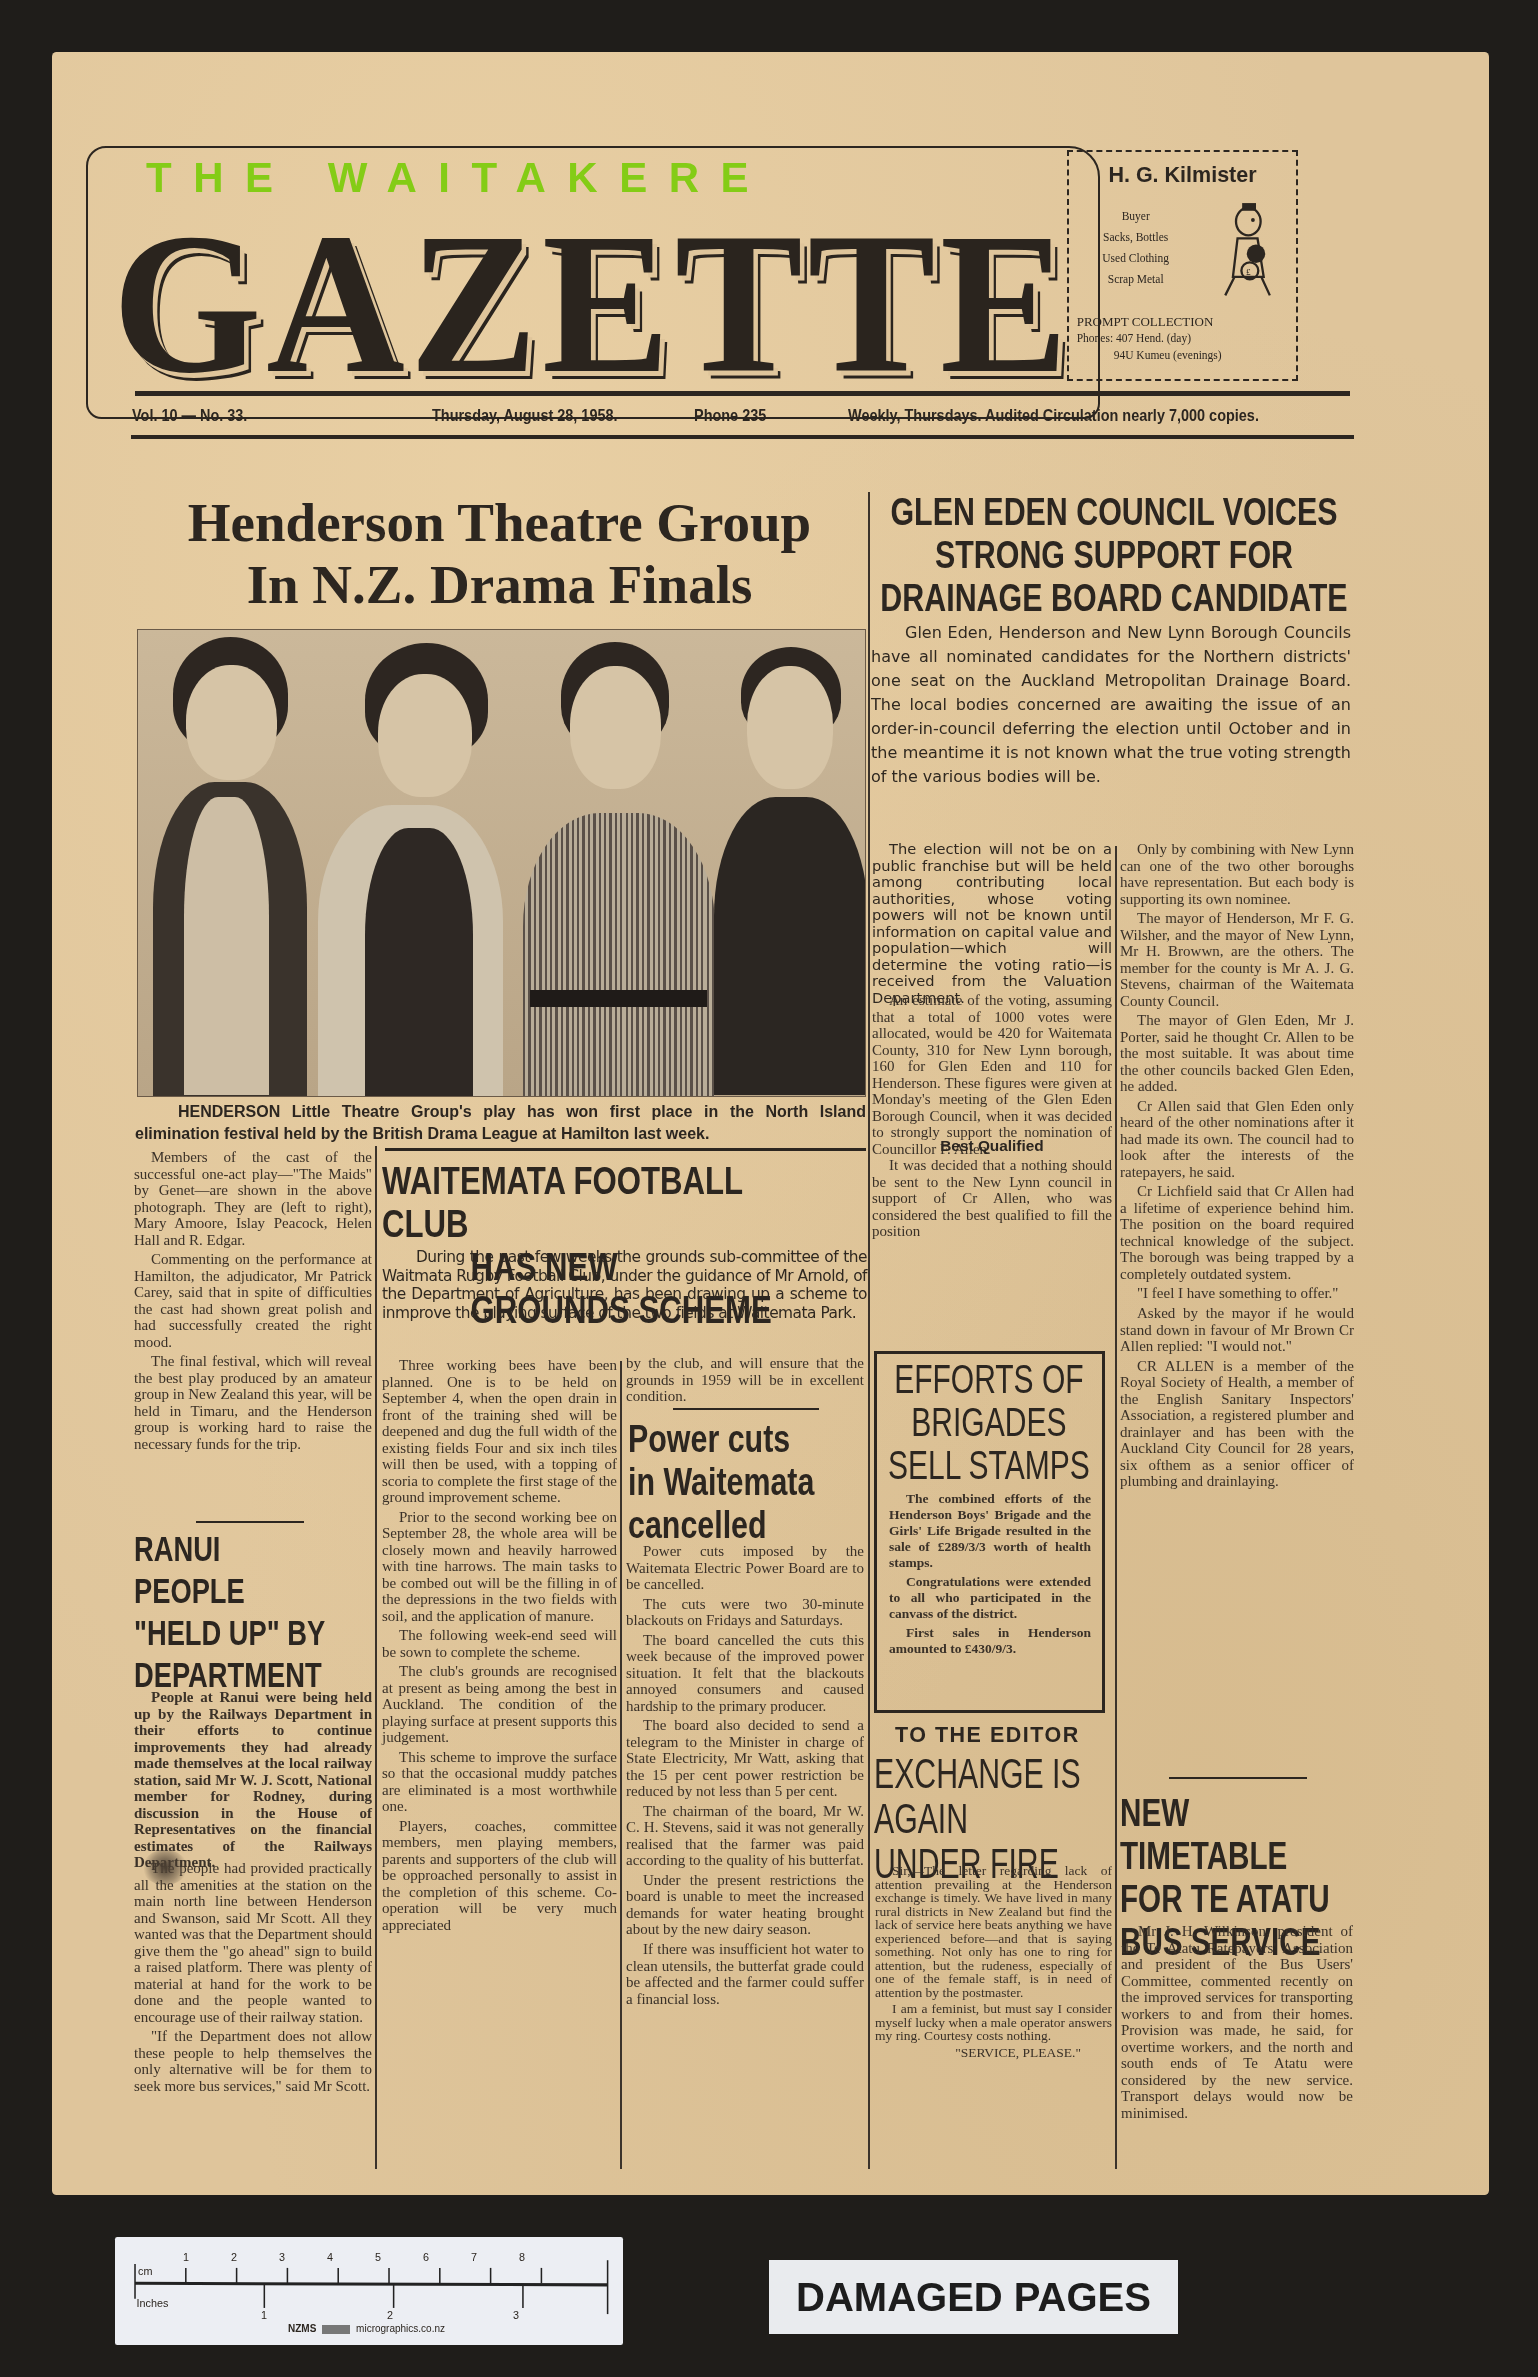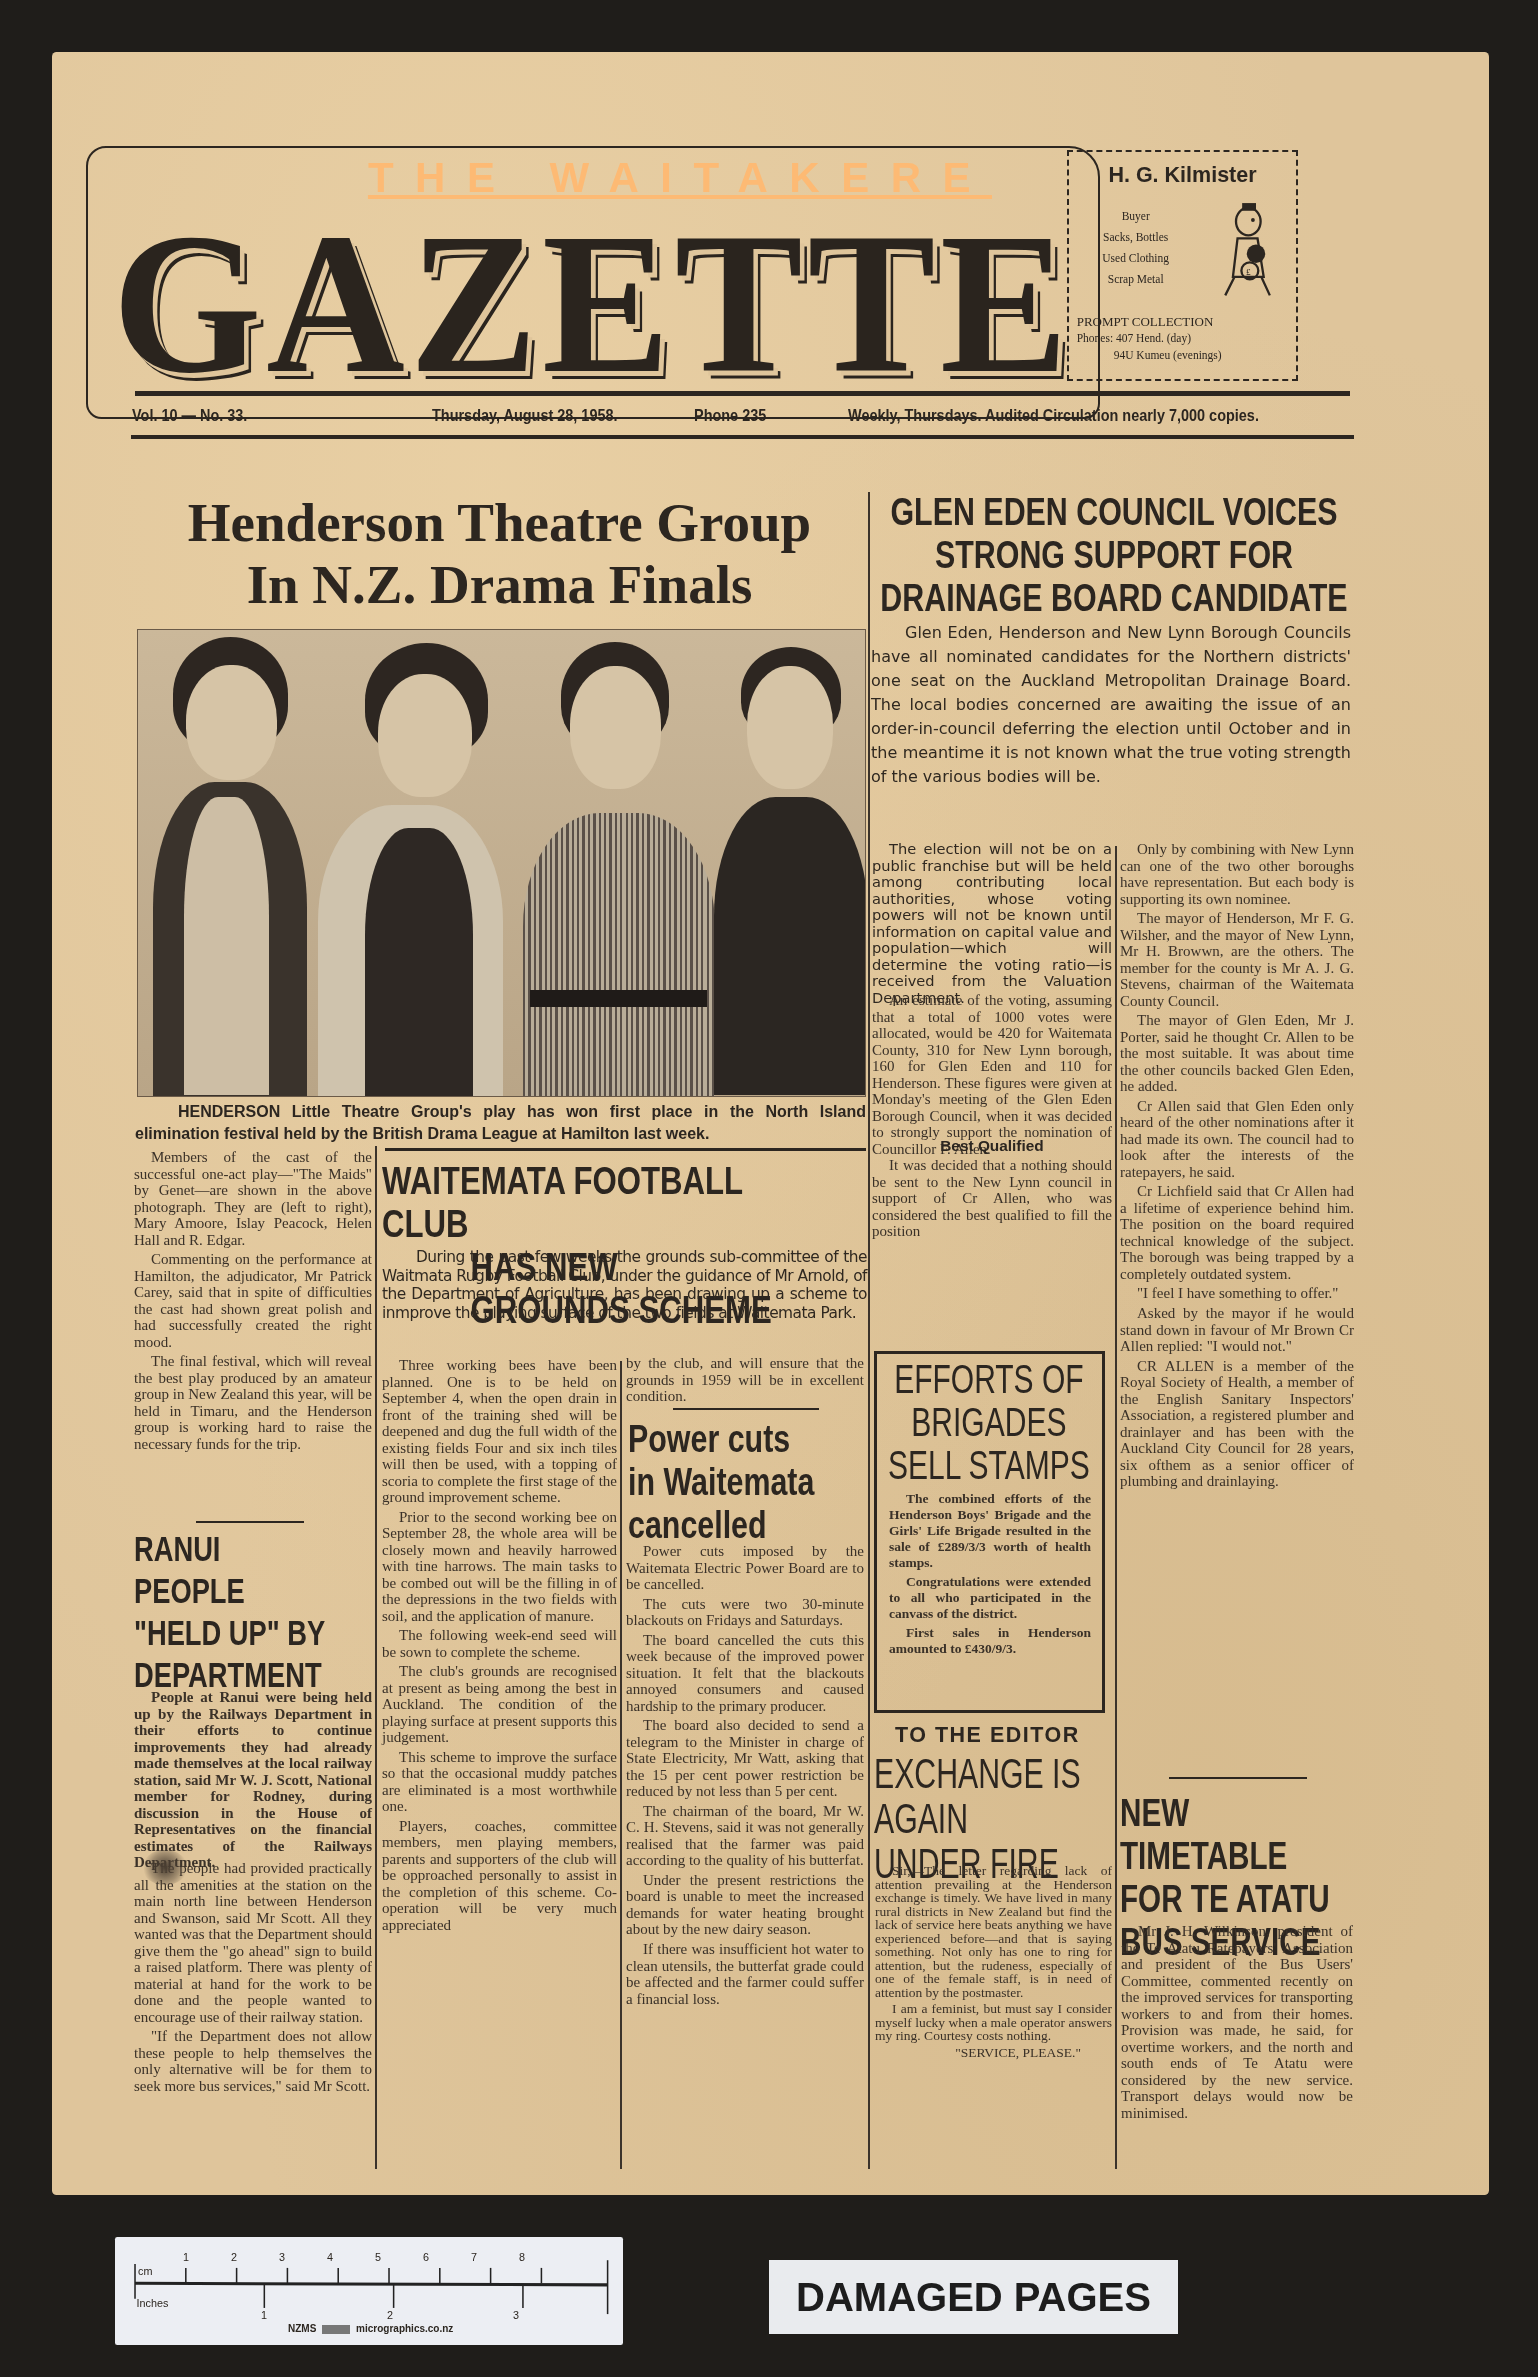--- a/index.html
+++ b/index.html
@@ -14,22 +14,22 @@
     border-radius: 4.6px;
   }
   .abs { position: absolute; }
 
   
   .mast-frame {
     position: absolute; left: 86px; top: 146px; width: 1014px; height: 273px;
     border: 2.3px solid #2c2620; border-radius: 20px 31px 15.4px 15.4px;
   }
   .mast-sub {
-    position: absolute; left: 146px; top: 154px; width: 846px; text-align: right;
-    font-family: "Liberation Sans", sans-serif; font-weight: bold; font-size: 42px; letter-spacing: 21.5px; color: #fdba74; text-decoration: underline;
+    position: absolute; left: 146px; top: 154px; width: 846px; text-align: left;
+    font-family: "Liberation Sans", sans-serif; font-weight: bold; font-size: 42px; letter-spacing: 21.5px; color: #84cc16;
   }
   .mast-title {
     position: absolute; left: 100px; top: 208px; width: 985px; text-align: center;
     font-family: "Liberation Serif", serif; font-weight: bold; font-size: 192px; line-height: 192px;
     letter-spacing: 4.6px; color: #2a241e; transform: scaleY(1.05);
     text-shadow: 4.6px 4.6px 0 #dfc59b, 7px 7px 0 #2a241e;
   }
   .ad-box {
     position: absolute; left: 1067px; top: 150px; width: 231px; height: 231px;
     border: 2.3px dashed #2c2620; padding: 6.2px 7.7px; text-align: center;
@@ -312,18 +312,18 @@
       <span>8</span>
   </div>
   <div class="abs" style="left:146px; top:72px; font-family:'Liberation Sans',sans-serif; font-size:10.8px; width:277px; display:flex; gap:120px;">
     <span>1</span>
       <span>2</span>
       <span>3</span>
   </div>
   <div class="abs" style="left:173px; top:86px; font-family:'Liberation Sans',sans-serif; font-size:10px; font-weight:bold;">
     <span>NZMS</span>
     <span style="display:inline-block; width:28px; height:9.2px; background:#777; margin:0 3.1px; vertical-align:middle;"></span>
-    <span style="font-weight:bold;">micrographics.co.nz</span>
+    <span style="font-weight:normal;">micrographics.co.nz</span>
   </div>
 </div>
 
 <div class="damaged">DAMAGED PAGES</div>
 
 
 </body></html>

